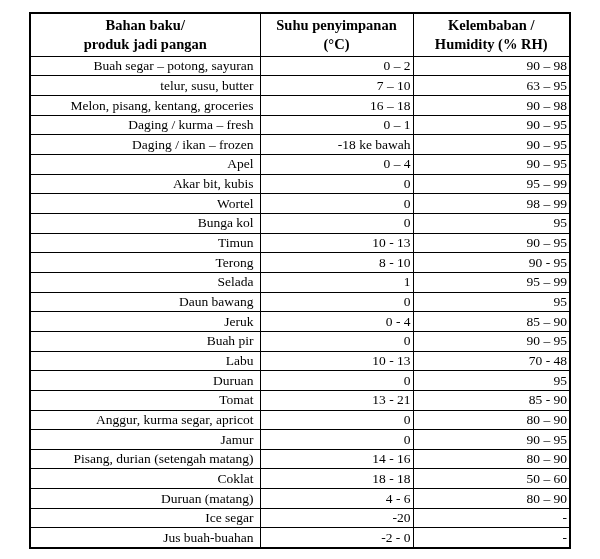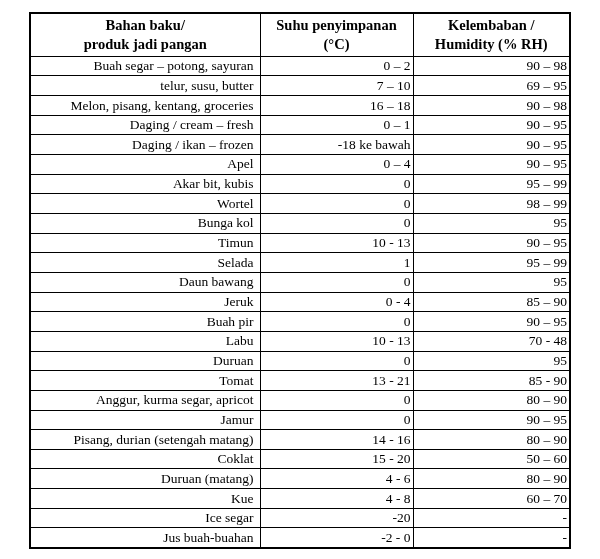--- a/index.html
+++ b/index.html
@@ -76,29 +76,29 @@
     </thead>
     <tbody id="table-body">
         <tr>
           <td class="left">Buah segar – potong, sayuran</td>
           <td class="center">0 – 2</td>
           <td class="center">90 – 98</td>
         </tr>
         <tr>
           <td class="left">telur, susu, butter</td>
           <td class="center">7 – 10</td>
-          <td class="center">69 – 95</td>
+          <td class="center">63 – 95</td>
         </tr>
         <tr>
           <td class="left">Melon, pisang, kentang, groceries</td>
           <td class="center">16 – 18</td>
           <td class="center">90 – 98</td>
         </tr>
         <tr>
-          <td class="left">Daging / cream – fresh</td>
+          <td class="left">Daging / kurma – fresh</td>
           <td class="center">0 – 1</td>
           <td class="center">90 – 95</td>
         </tr>
         <tr>
           <td class="left">Daging / ikan – frozen</td>
           <td class="center">-18 ke bawah</td>
           <td class="center">90 – 95</td>
         </tr>
         <tr>
           <td class="left">Apel</td>
@@ -117,20 +117,25 @@
         </tr>
         <tr>
           <td class="left">Bunga kol</td>
           <td class="center">0</td>
           <td class="center">95</td>
         </tr>
         <tr>
           <td class="left">Timun</td>
           <td class="center">10 - 13</td>
           <td class="center">90 – 95</td>
+        </tr>
+        <tr>
+          <td class="left">Terong</td>
+          <td class="center">8 - 10</td>
+          <td class="center">90 - 95</td>
         </tr>
         <tr>
           <td class="left">Selada</td>
           <td class="center">1</td>
           <td class="center">95 – 99</td>
         </tr>
         <tr>
           <td class="left">Daun bawang</td>
           <td class="center">0</td>
           <td class="center">95</td>
@@ -170,32 +175,27 @@
           <td class="center">0</td>
           <td class="center">90 – 95</td>
         </tr>
         <tr>
           <td class="left">Pisang, durian (setengah matang)</td>
           <td class="center">14 - 16</td>
           <td class="center">80 – 90</td>
         </tr>
         <tr>
           <td class="left">Coklat</td>
-          <td class="center">15 - 20</td>
+          <td class="center">18 - 18</td>
           <td class="center">50 – 60</td>
         </tr>
         <tr>
           <td class="left">Duruan (matang)</td>
           <td class="center">4 - 6</td>
           <td class="center">80 – 90</td>
-        </tr>
-        <tr>
-          <td class="left">Kue</td>
-          <td class="center">4 - 8</td>
-          <td class="center">60 – 70</td>
         </tr>
         <tr>
           <td class="left">Ice segar</td>
           <td class="center">-20</td>
           <td class="center">-</td>
         </tr>
         <tr>
           <td class="left">Jus buah-buahan</td>
           <td class="center">-2 - 0</td>
           <td class="center">-</td>

